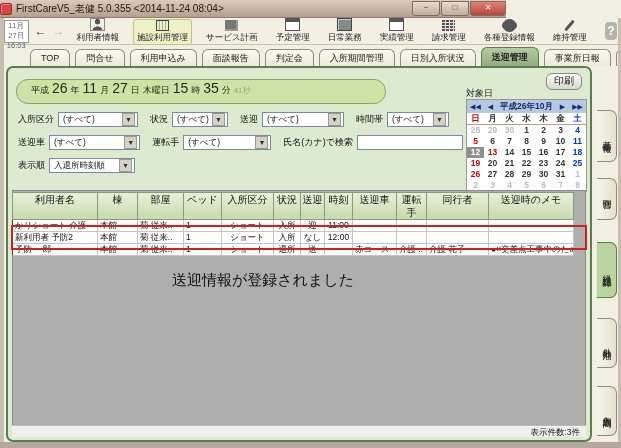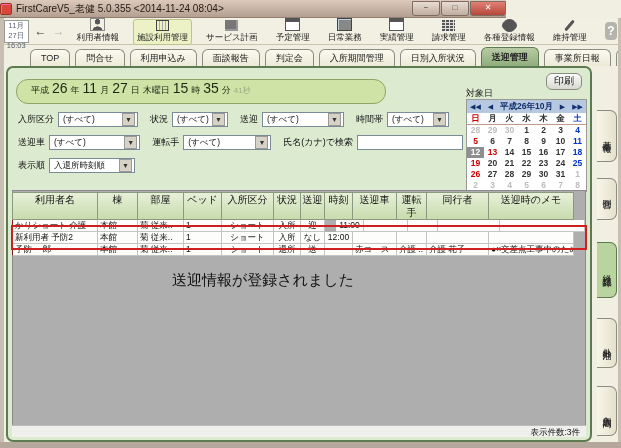--- a/index.html
+++ b/index.html
@@ -355,21 +355,21 @@
         </div>
       <div id="table-body">
           <div class="trow">
             <div class="td" style="width: 86px;">かりショート 介護</div>
             <div class="td" style="width: 40px;">本館</div>
             <div class="td" style="width: 46px;">菊 従来..</div>
             <div class="td" style="width: 38px;">1</div>
             <div class="td c" style="width: 52px;">ショート</div>
             <div class="td c" style="width: 27px;">入所</div>
             <div class="td c" style="width: 24px;">迎</div>
-            <div class="td c" style="width: 28px; margin-left: 11px;">11:00</div>
+            <div class="td c" style="width: 28px;">11:00</div>
             <div class="td" style="width: 44px;"></div>
             <div class="td" style="width: 30px;"></div>
             <div class="td" style="width: 62px;"></div>
             <div class="td" style="width: 85px;"></div>
           </div>
           <div class="trow">
             <div class="td" style="width: 86px;">新利用者 予防2</div>
             <div class="td" style="width: 40px;">本館</div>
             <div class="td" style="width: 46px;">菊 従来..</div>
             <div class="td" style="width: 38px;">1</div>

